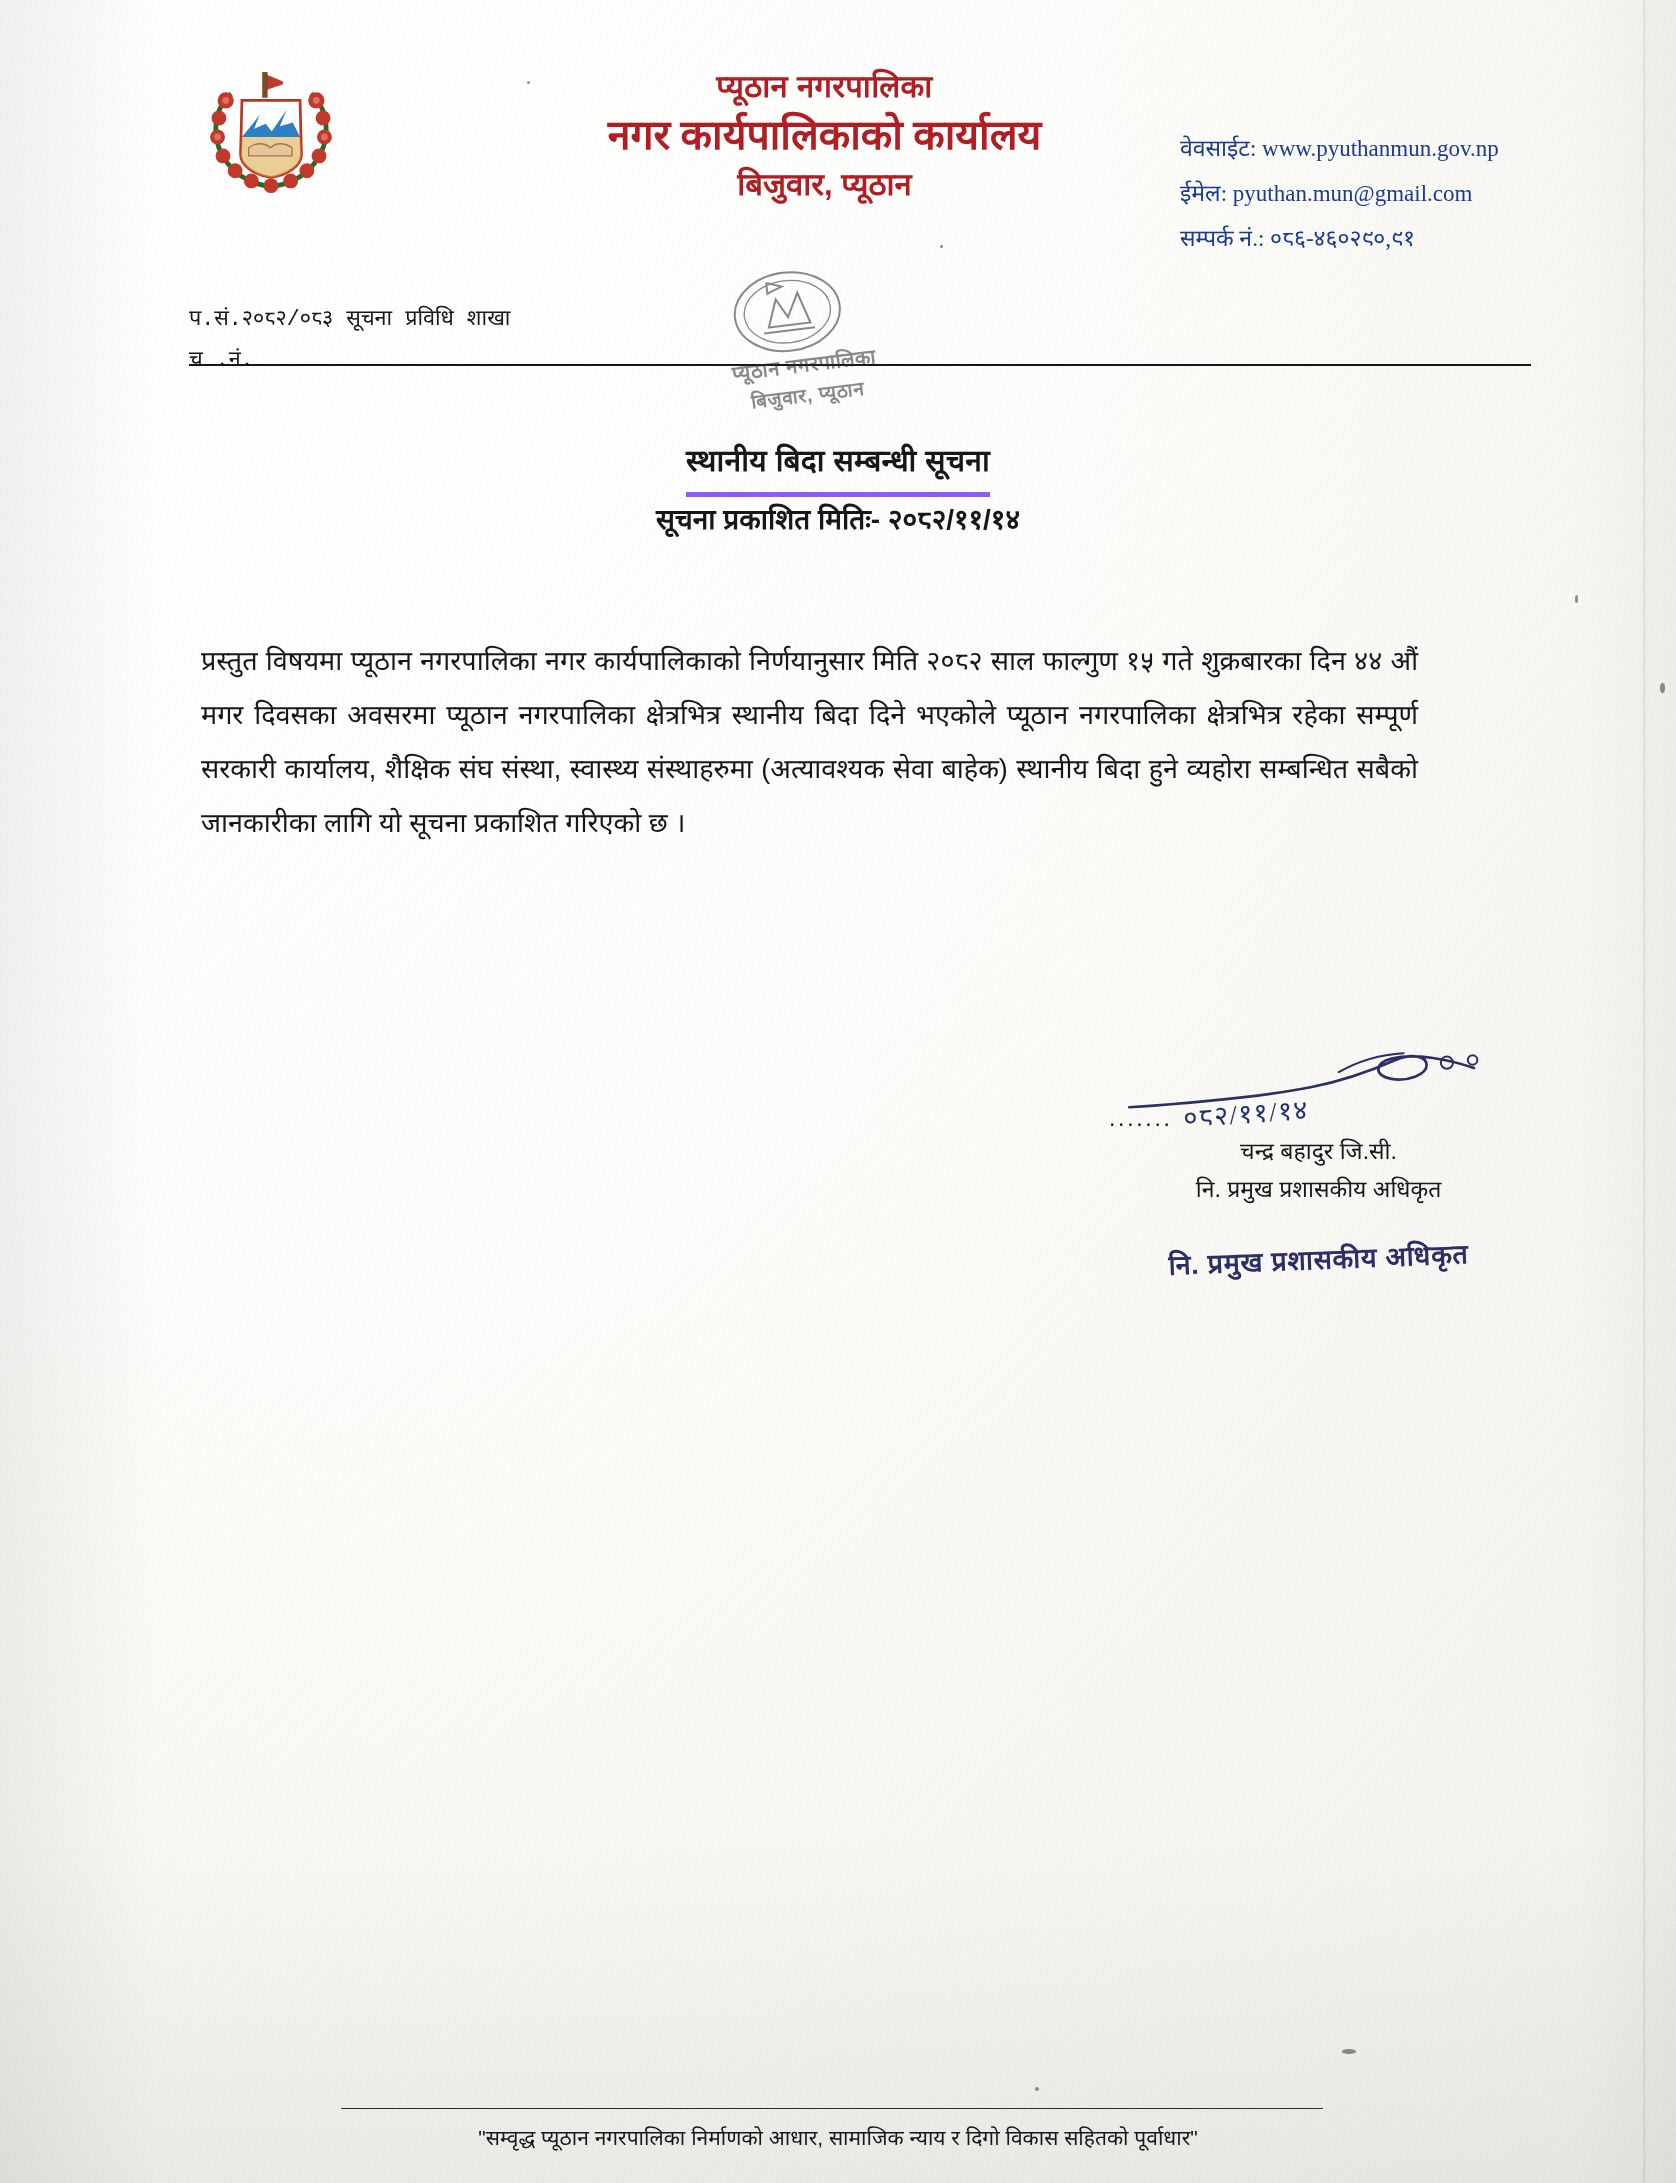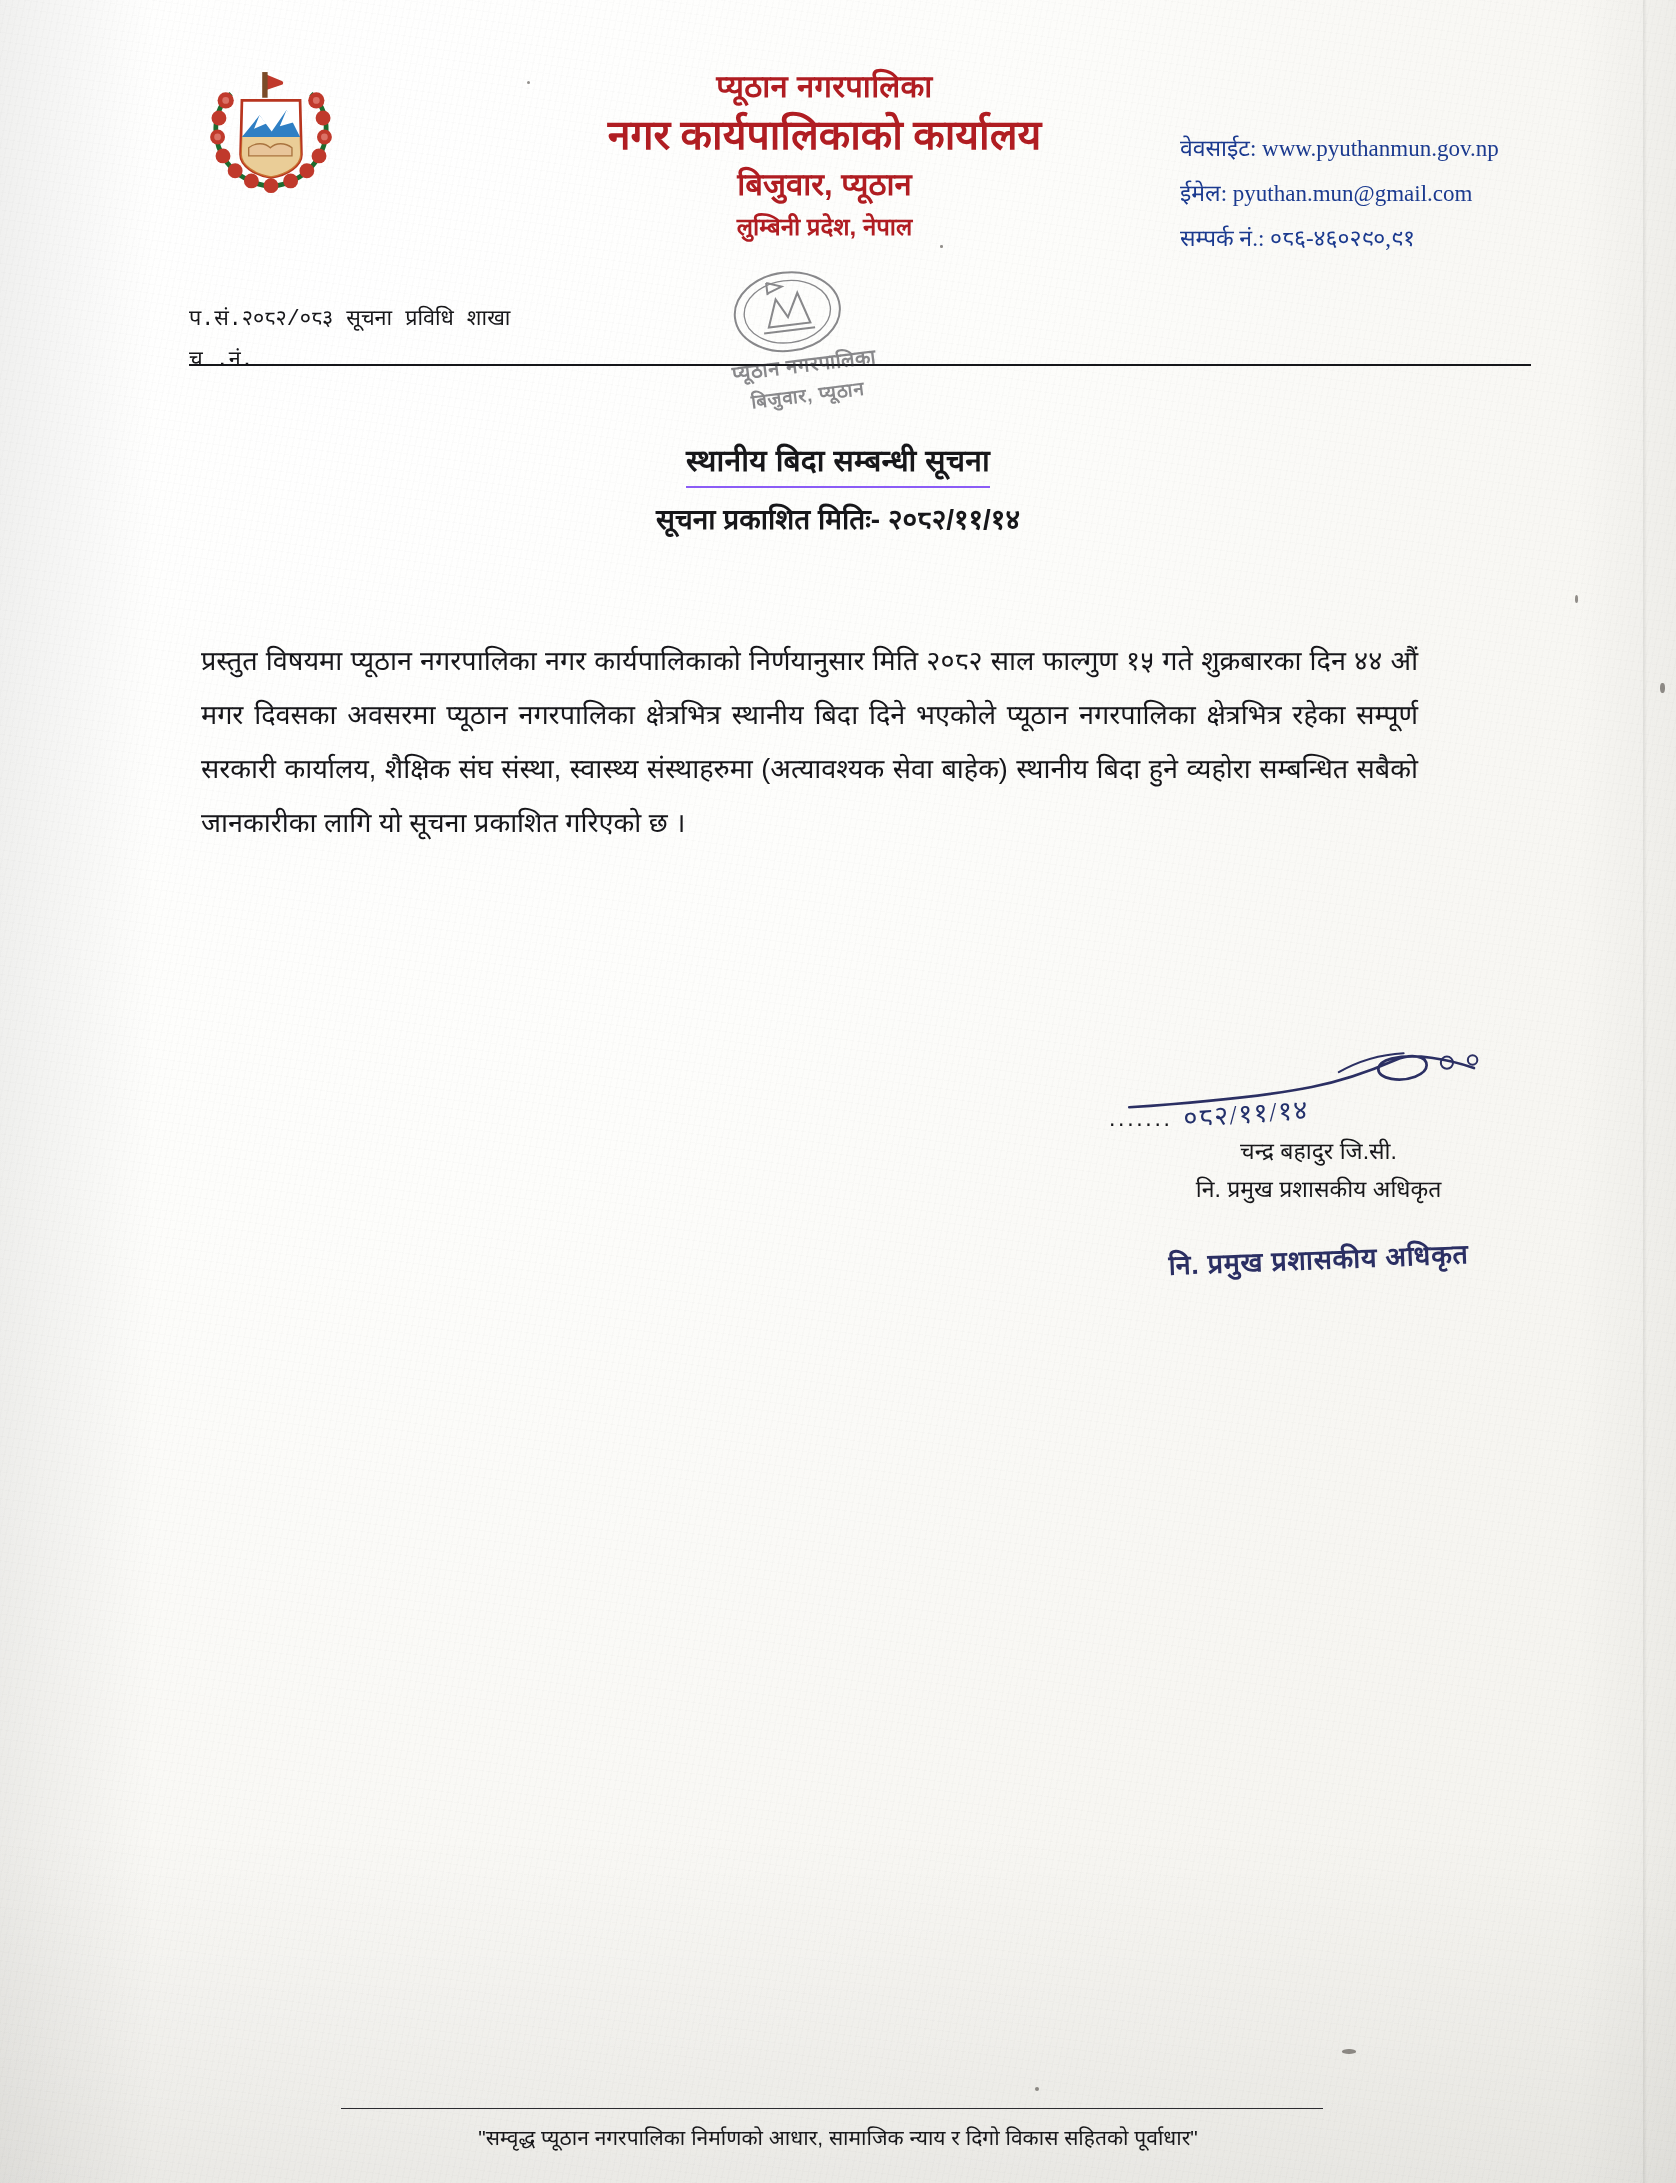--- a/index.html
+++ b/index.html
@@ -168,21 +168,21 @@
     width: 1676px;
     text-align: center;
   }
   .subject .s-title {
     font-family: "Liberation Sans", sans-serif;
     font-size: 30px;
     font-weight: 700;
     color: #17171a;
     letter-spacing: 0.3px;
   }
-  .subject .s-title .u { border-bottom: 2px solid #8b5cf6; padding-bottom: 9px; }
+  .subject .s-title .u { border-bottom: 5px solid #8b5cf6; padding-bottom: 15px; }
   .subject .s-date {
     margin-top: 19px;
     font-family: Liberation Sans, sans-serif;
     font-size: 28px;
     font-weight: 700;
     color: #17171a;
   }
 
   
   .body-text {
@@ -325,21 +325,20 @@
 
     <path d="M96,34 L96,62 M96,34 L120,44 L96,52" fill="#c0392b" stroke="#c0392b" stroke-width="6" stroke-linejoin="round"></path>
     <path d="M92,28 L100,28 L100,66 L92,66 Z" fill="#7a4b28"></path>
   </svg>
 </div>
 
 <div class="header-titles">
   <div class="h-line1">प्यूठान नगरपालिका</div>
   <div class="h-line2">नगर कार्यपालिकाको कार्यालय</div>
   <div class="h-line3">बिजुवार, प्यूठान</div>
-  <div class="h-line4">लुम्बिनी प्रदेश, नेपाल</div>
 </div>
 
 <div class="contact-block">
   <div>
     <span class="k">वेवसाईट:</span>
     <span>www.pyuthanmun.gov.np</span>
   </div>
   <div>
     <span class="k">ईमेल:</span>
     <span>pyuthan.mun@gmail.com</span>

